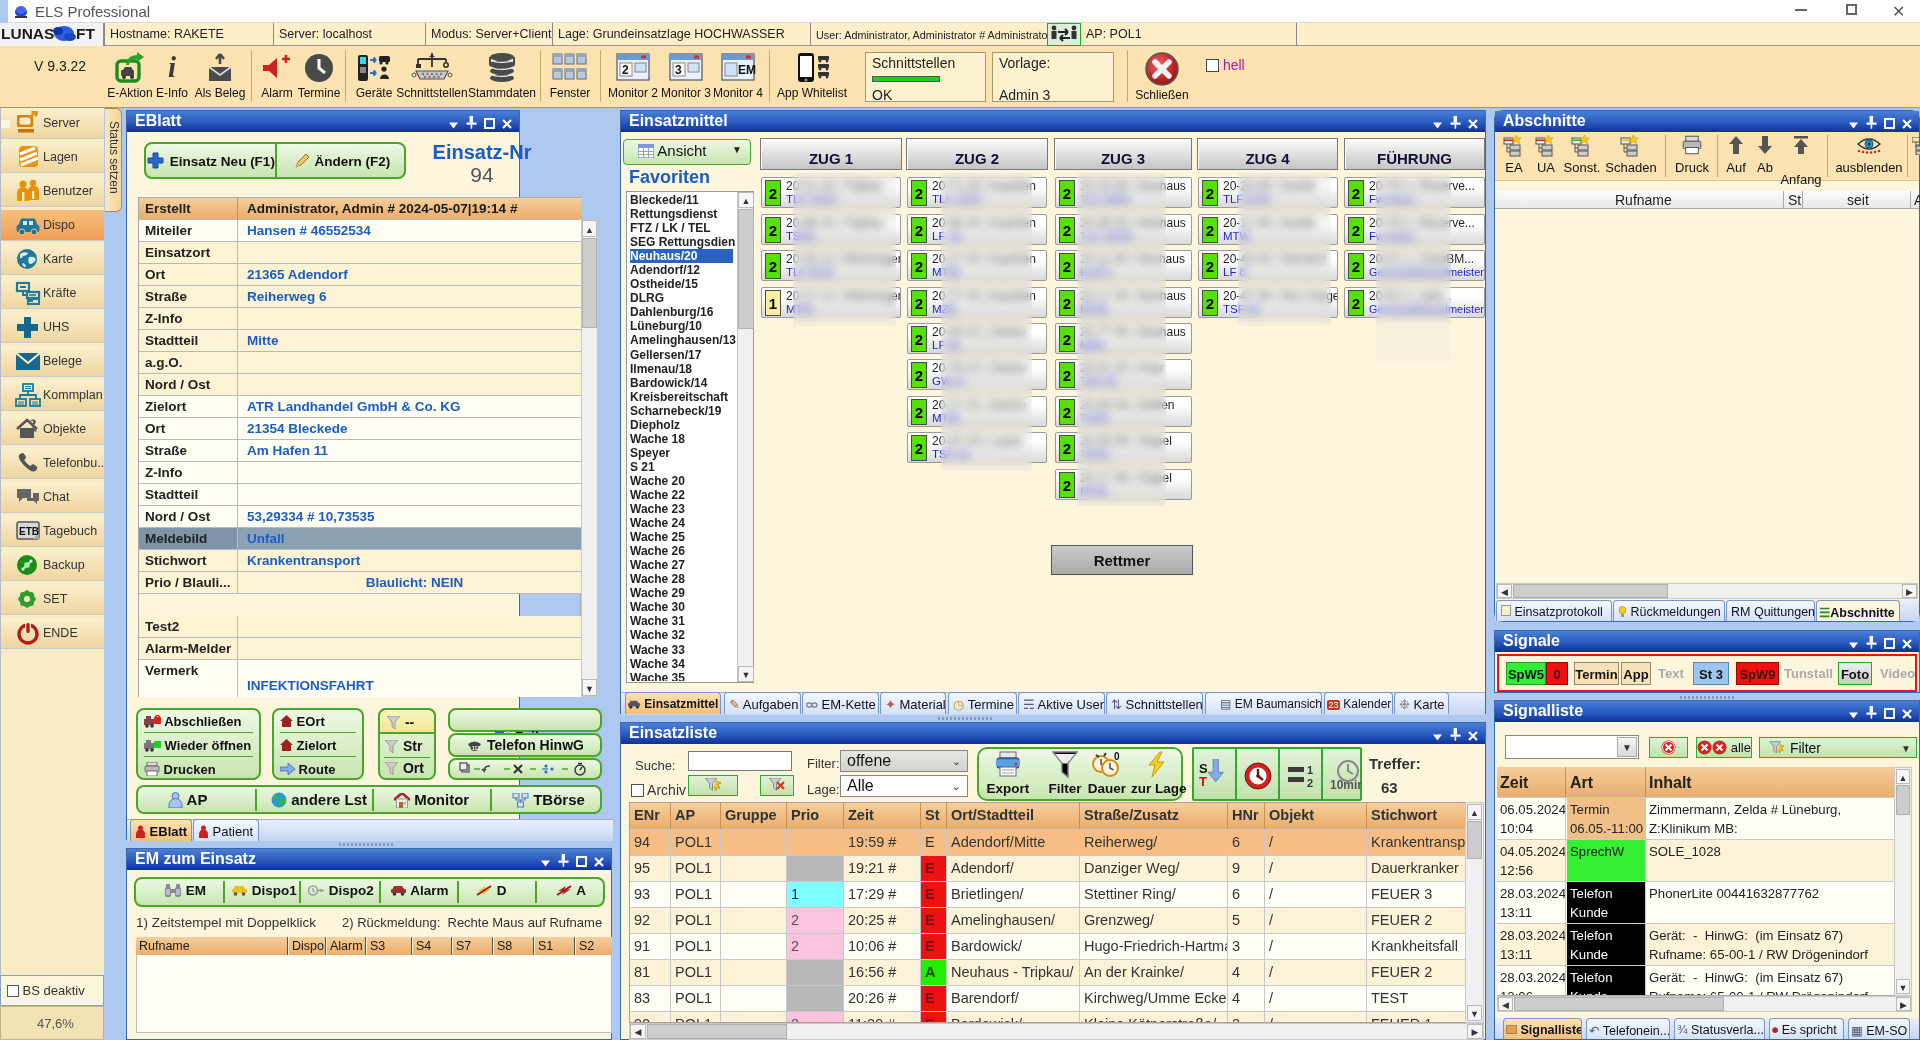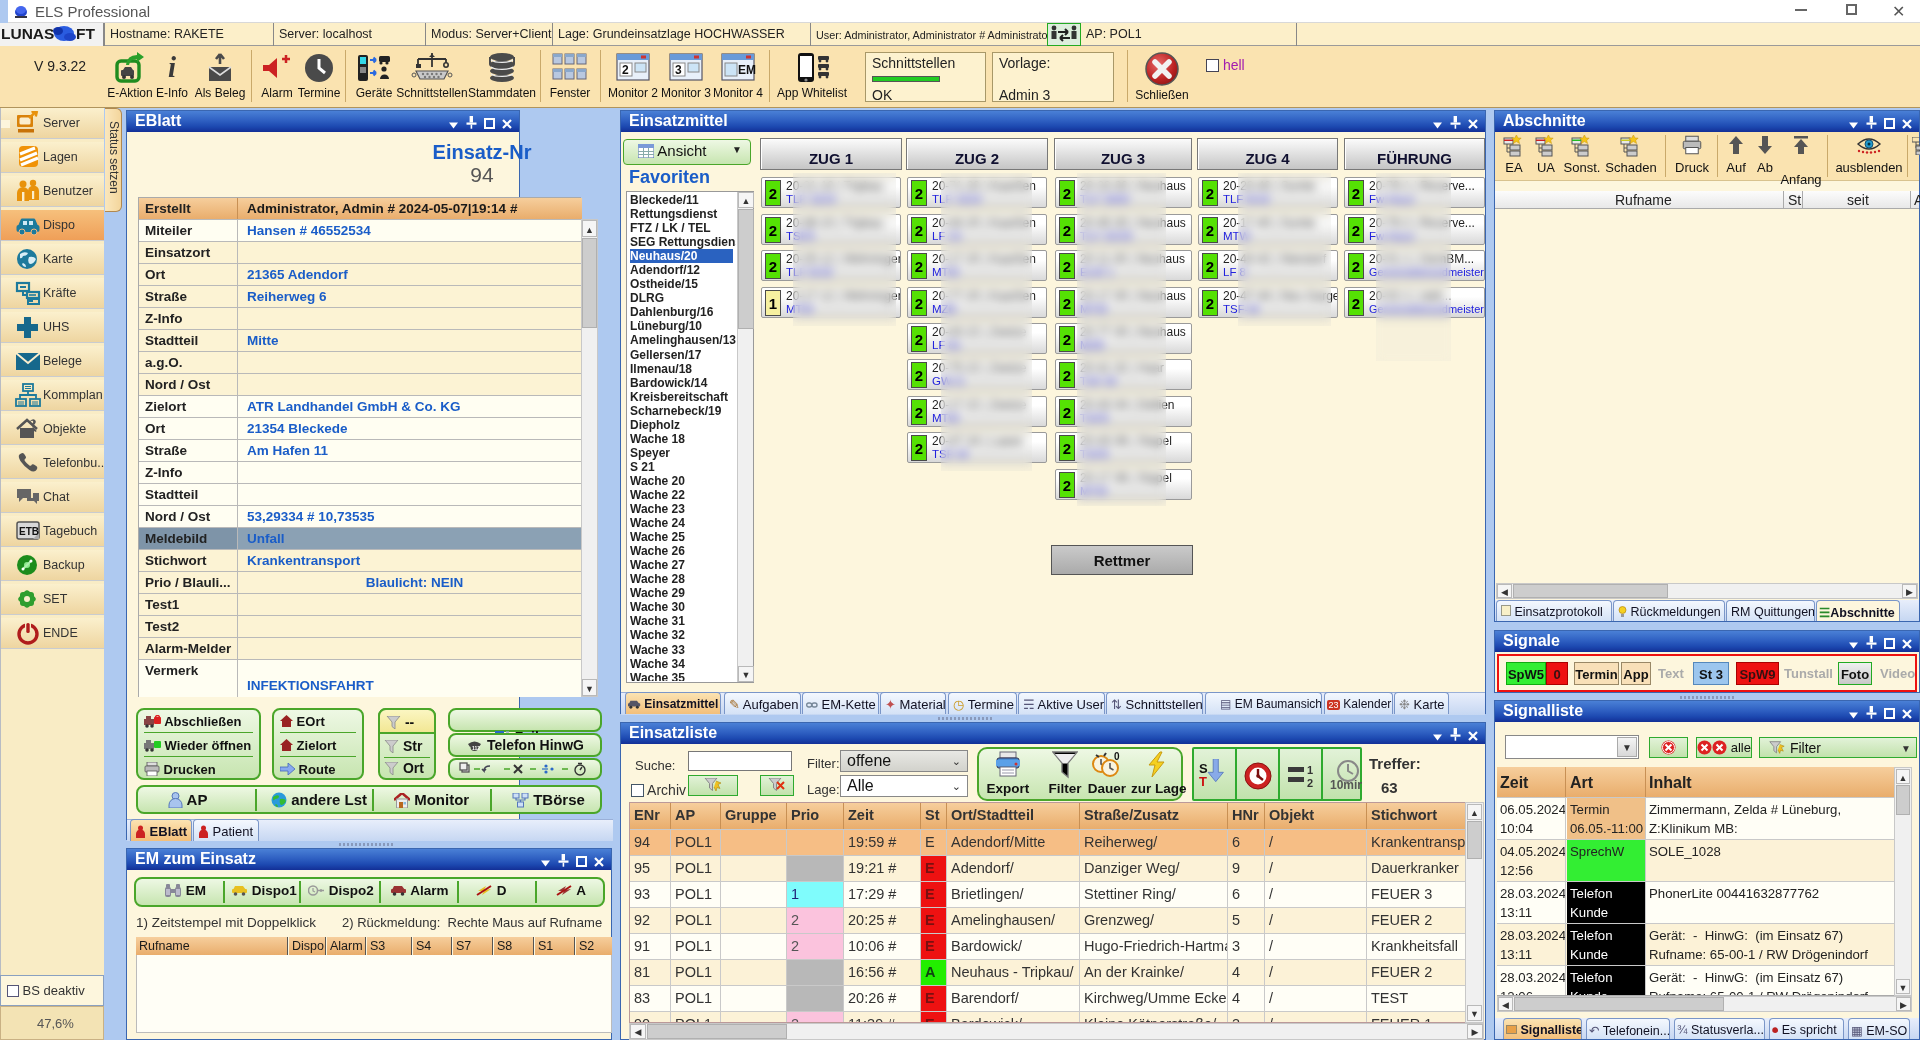--- a/index.html
+++ b/index.html
@@ -417,20 +417,29 @@
           <path d="M0 1.5 h9 L4.5 7.5 z" fill="#fff"></path>
         </svg><svg width="11" height="13" viewBox="0 0 11 13" style="margin-right:7px;">
           <rect x="3.6" y="0" width="3.4" height="6.5" fill="#fff"></rect>
           <rect x="0.5" y="6.5" width="10" height="2.2" fill="#fff"></rect>
           <rect x="4.6" y="8.7" width="1.6" height="4" fill="#fff"></rect>
         </svg><svg width="11" height="11" viewBox="0 0 11 11" style="margin-right:7px;">
           <rect x="1" y="1" width="9" height="9" fill="none" stroke="#fff" stroke-width="2"></rect>
         </svg><svg width="10" height="10" viewBox="0 0 10 10">
           <path d="M1 1 L9 9 M9 1 L1 9" stroke="#fff" stroke-width="2.2"></path>
         </svg></div>
+    <div class="abs gbtn" style="left:17px;top:31px;width:262px;height:37px;">
+      <div class="abs" style="left:0;top:0;width:131px;height:33px;border-right:2px solid #4aa62a;padding:8px 0 0 0;text-align:center;font-size:13.5px;font-weight:bold;color:#111;white-space:nowrap;"><svg width="20" height="18" viewBox="0 0 20 18" style="vertical-align:-4px;">
+            <path d="M7 1 h5 v5 h5 v5 h-5 v5 h-5 v-5 h-5 v-5 h5 z" fill="#2a68c8" stroke="#1a4a9a"></path>
+          </svg> Einsatz Neu (F1)</div>
+      <div class="abs" style="left:133px;top:0;right:0;height:33px;padding:8px 0 0 0;text-align:center;font-size:13.5px;font-weight:bold;color:#111;white-space:nowrap;"><svg width="18" height="18" viewBox="0 0 18 18" style="vertical-align:-4px;">
+            <path d="M3 15 L5 10 L13 2 L16 5 L8 13 z" fill="#f0c860" stroke="#997722"></path>
+            <path d="M3 15 l4 -1 l-3 -3 z" fill="#e8a8a0"></path>
+          </svg> Ändern (F2)</div>
+    </div>
     <div class="abs" style="left:280px;top:30px;width:150px;text-align:center;font-size:20px;font-weight:bold;color:#1a5dc8;">Einsatz-Nr</div>
     <div class="abs" style="left:280px;top:52px;width:150px;text-align:center;font-size:21px;color:#555;">94</div>
     <div class="abs" style="left:11px;top:86px;width:443px;height:500px;border:1px solid #aaa;">
       <div class="ebrow ohead" style="top:0px;height:22px;">
           <div class="ebl" style="border-right-color:#c89054;">Erstellt</div>
           <div class="ebv" style="color:#1a1a1a;">Administrator, Admin # 2024-05-07|19:14 #</div>
         </div>
       <div class="ebrow" style="top:22px;height:22px;background:#fffef2;">
           <div class="ebl">Miteiler</div>
           <div class="ebv">Hansen # 46552534</div>
@@ -491,24 +500,20 @@
           <div class="ebl" style="background:#7e94a8;">Meldebild</div>
           <div class="ebv">Unfall</div>
         </div>
       <div class="ebrow" style="top:352px;height:22px;background:#fcf3d4;">
           <div class="ebl">Stichwort</div>
           <div class="ebv">Krankentransport</div>
         </div>
       <div class="ebrow" style="top:374px;height:22px;background:#fcf3d4;">
           <div class="ebl">Prio / Blauli...</div>
           <div class="ebv" style="text-align:center;">Blaulicht: NEIN</div>
-        </div>
-      <div class="ebrow" style="top:396px;height:22px;background:#fcf3d4;">
-          <div class="ebl">Test1</div>
-          <div class="ebv"></div>
         </div>
       <div class="ebrow" style="top:418px;height:22px;background:#fcf3d4;">
           <div class="ebl">Test2</div>
           <div class="ebv"></div>
         </div>
       <div class="ebrow" style="top:440px;height:22px;background:#fcf3d4;">
           <div class="ebl">Alarm-Melder</div>
           <div class="ebv"></div>
         </div>
       <div class="ebrow" style="top:462px;height:37px;background:#fffef2;border-bottom:none;">
@@ -1126,21 +1131,21 @@
       <div class="abs sbthumb" style="left:1px;top:18px;width:15px;height:38px;"></div>
       <div class="abs arrbtn" style="left:1px;bottom:1px;width:15px;height:16px;padding-top:3px;">▼</div>
     </div>
     <div class="abs sb" style="left:8px;top:300px;width:855px;height:17px;">
       <div class="abs arrbtn" style="left:0px;top:0px;width:16px;height:15px;padding-top:2px;">◀</div>
       <div class="abs sbthumb" style="left:17px;top:0px;width:140px;height:15px;"></div>
       <div class="abs arrbtn" style="right:0px;top:0px;width:16px;height:15px;padding-top:2px;">▶</div>
     </div>
   </div>
 
-  <div class="panel" id="abschnitte" style="left:1494px;top:110px;width:426px;height:512px;">
+  <div class="panel" id="abschnitte" style="left:1494px;top:110px;width:426px;height:512px;border-radius:9px;">
     <div class="ptitle">Abschnitte</div>
     <div class="pticons"><svg width="9" height="8" viewBox="0 0 9 8" style="margin-right:8px;">
           <path d="M0 1.5 h9 L4.5 7.5 z" fill="#fff"></path>
         </svg><svg width="11" height="13" viewBox="0 0 11 13" style="margin-right:7px;">
           <rect x="3.6" y="0" width="3.4" height="6.5" fill="#fff"></rect>
           <rect x="0.5" y="6.5" width="10" height="2.2" fill="#fff"></rect>
           <rect x="4.6" y="8.7" width="1.6" height="4" fill="#fff"></rect>
         </svg><svg width="11" height="11" viewBox="0 0 11 11" style="margin-right:7px;">
           <rect x="1" y="1" width="9" height="9" fill="none" stroke="#fff" stroke-width="2"></rect>
         </svg><svg width="10" height="10" viewBox="0 0 10 10">

